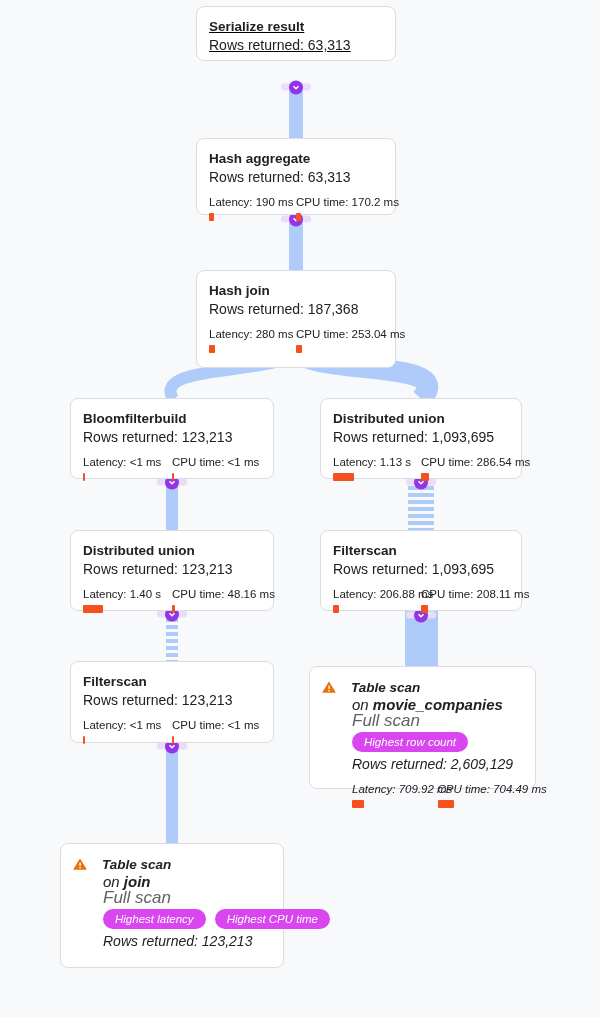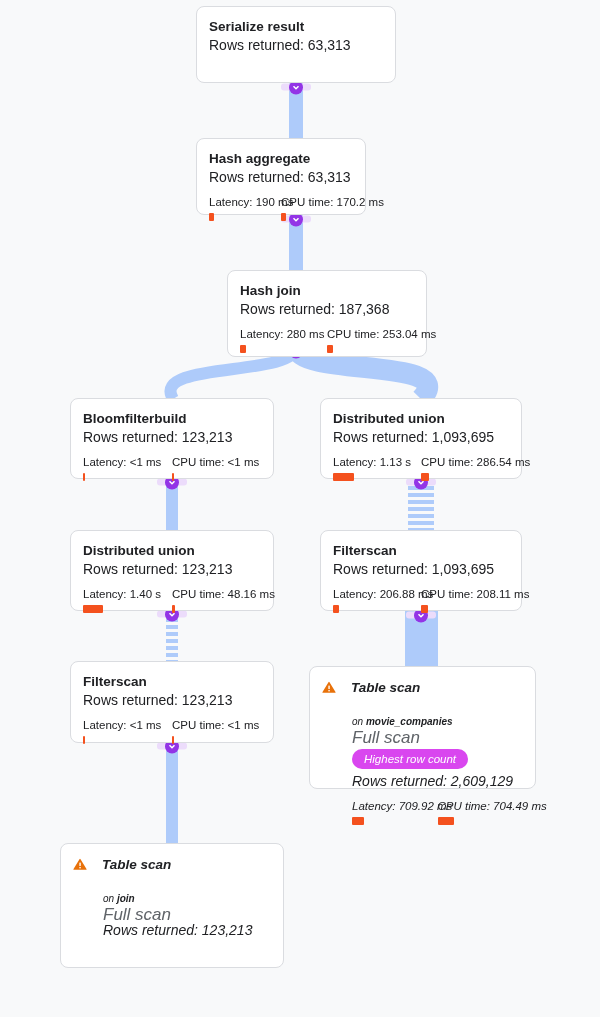--- a/index.html
+++ b/index.html
@@ -21,33 +21,33 @@
   .metric  { width:50%; }
   .mlabel  { font-size:11.5px; color:#202124; line-height:14px; white-space:nowrap; }
   .bar     { height:8px; margin-top:4px; background:#f4511e; border-radius:1px; }
 
   
   .card.tscan { padding:12px 12px;font-style:italic; }
   .thead { display:flex; align-items:center; }
   .warn  { width:16px; height:15px; margin-left:-1px; flex:none; }
   .thead .title { margin-left:14px; }
   .tbody { margin-left:30px; }
-  .online   { font-size:10px; color:#202124; line-height:16px; margin-top:18px; }
+  .online   { font-size:15px; color:#202124; line-height:16px; margin-top:1px; }
   .online .tname { font-weight:bold; }
   .scantype { font-size:17px; color:#5f6368; line-height:16px; }
   .badges { display:flex; gap:9px; margin-top:3px; margin-bottom:5px; }
   .badge  {
     background:#d946ef; color:#ffffff; font-size:11.5px; line-height:12px;
     padding:4px 12px; border-radius:11px; white-space:nowrap;
   }
 
   
-  .n-serialize { left:196px; top:6px;   width:200px; height:77px; }
-  .n-hashagg   { left:196px; top:138px; width:170px; height:77px; }
-  .n-hashjoin  { left:196px; top:270px; width:200px; height:87px;margin-left:31px; }
+  .n-serialize { left:196px; top:6px;   width:200px; height:55px;text-decoration:underline; }
+  .n-hashagg   { left:196px; top:138px; width:200px; height:77px; }
+  .n-hashjoin  { left:196px; top:270px; width:200px; height:98px; }
   .n-bloom     { left:70px;  top:398px; width:204px; height:81px; }
   .n-du-r      { left:320px; top:398px; width:202px; height:81px; }
   .n-du-l      { left:70px;  top:530px; width:204px; height:81px; }
   .n-fs-r      { left:320px; top:530px; width:202px; height:81px; }
   .n-fs-l      { left:70px;  top:661px; width:204px; height:82px; }
   .n-ts-r      { left:309px; top:666px; width:227px; height:123px; }
   .n-ts-l      { left:60px;  top:843px; width:224px; height:125px; }
 
   
   .edge { position:absolute; }
@@ -321,17 +321,21 @@
           <rect x="11" y="16" width="2.2" height="2.2" fill="#fff"></rect>
       </svg>
       <div class="title">Table scan</div>
     </div>
     <div class="tbody">
       <div class="online">
         <span>on</span>
         <span class="tname">join</span>
       </div>
       <div class="scantype">Full scan</div>
+      <div class="badges">
+        <span class="badge">Highest latency</span>
+        <span class="badge">Highest CPU time</span>
+      </div>
       <div class="rows" style="margin-top:0;">Rows returned: 123,213</div>
     </div>
   </div>
 
 </div>
 
 </body></html>

